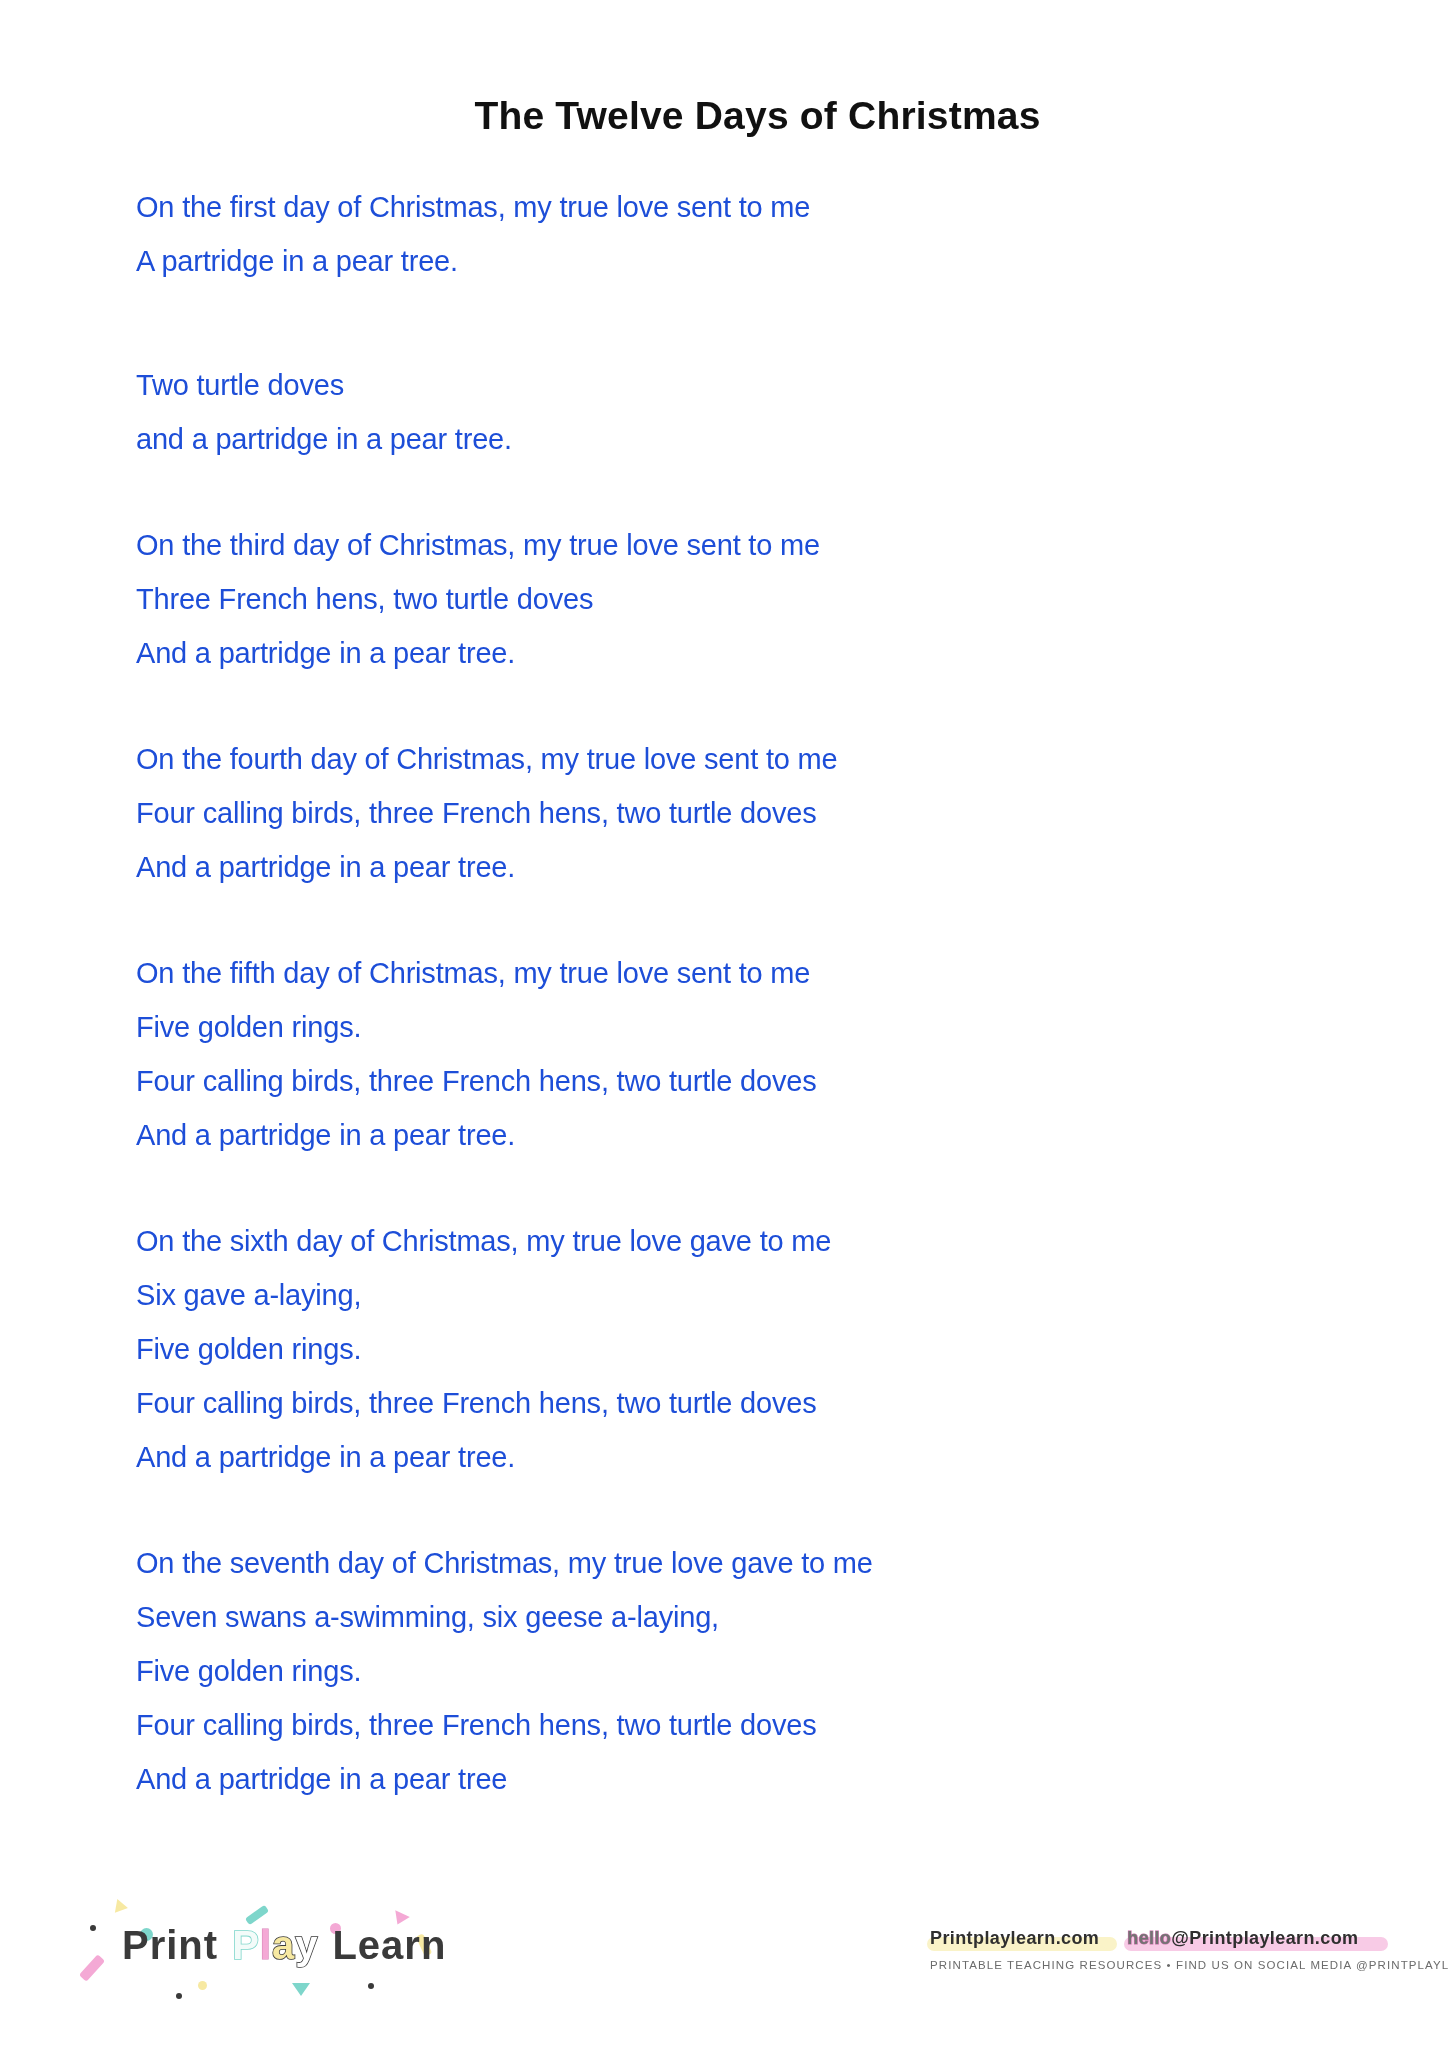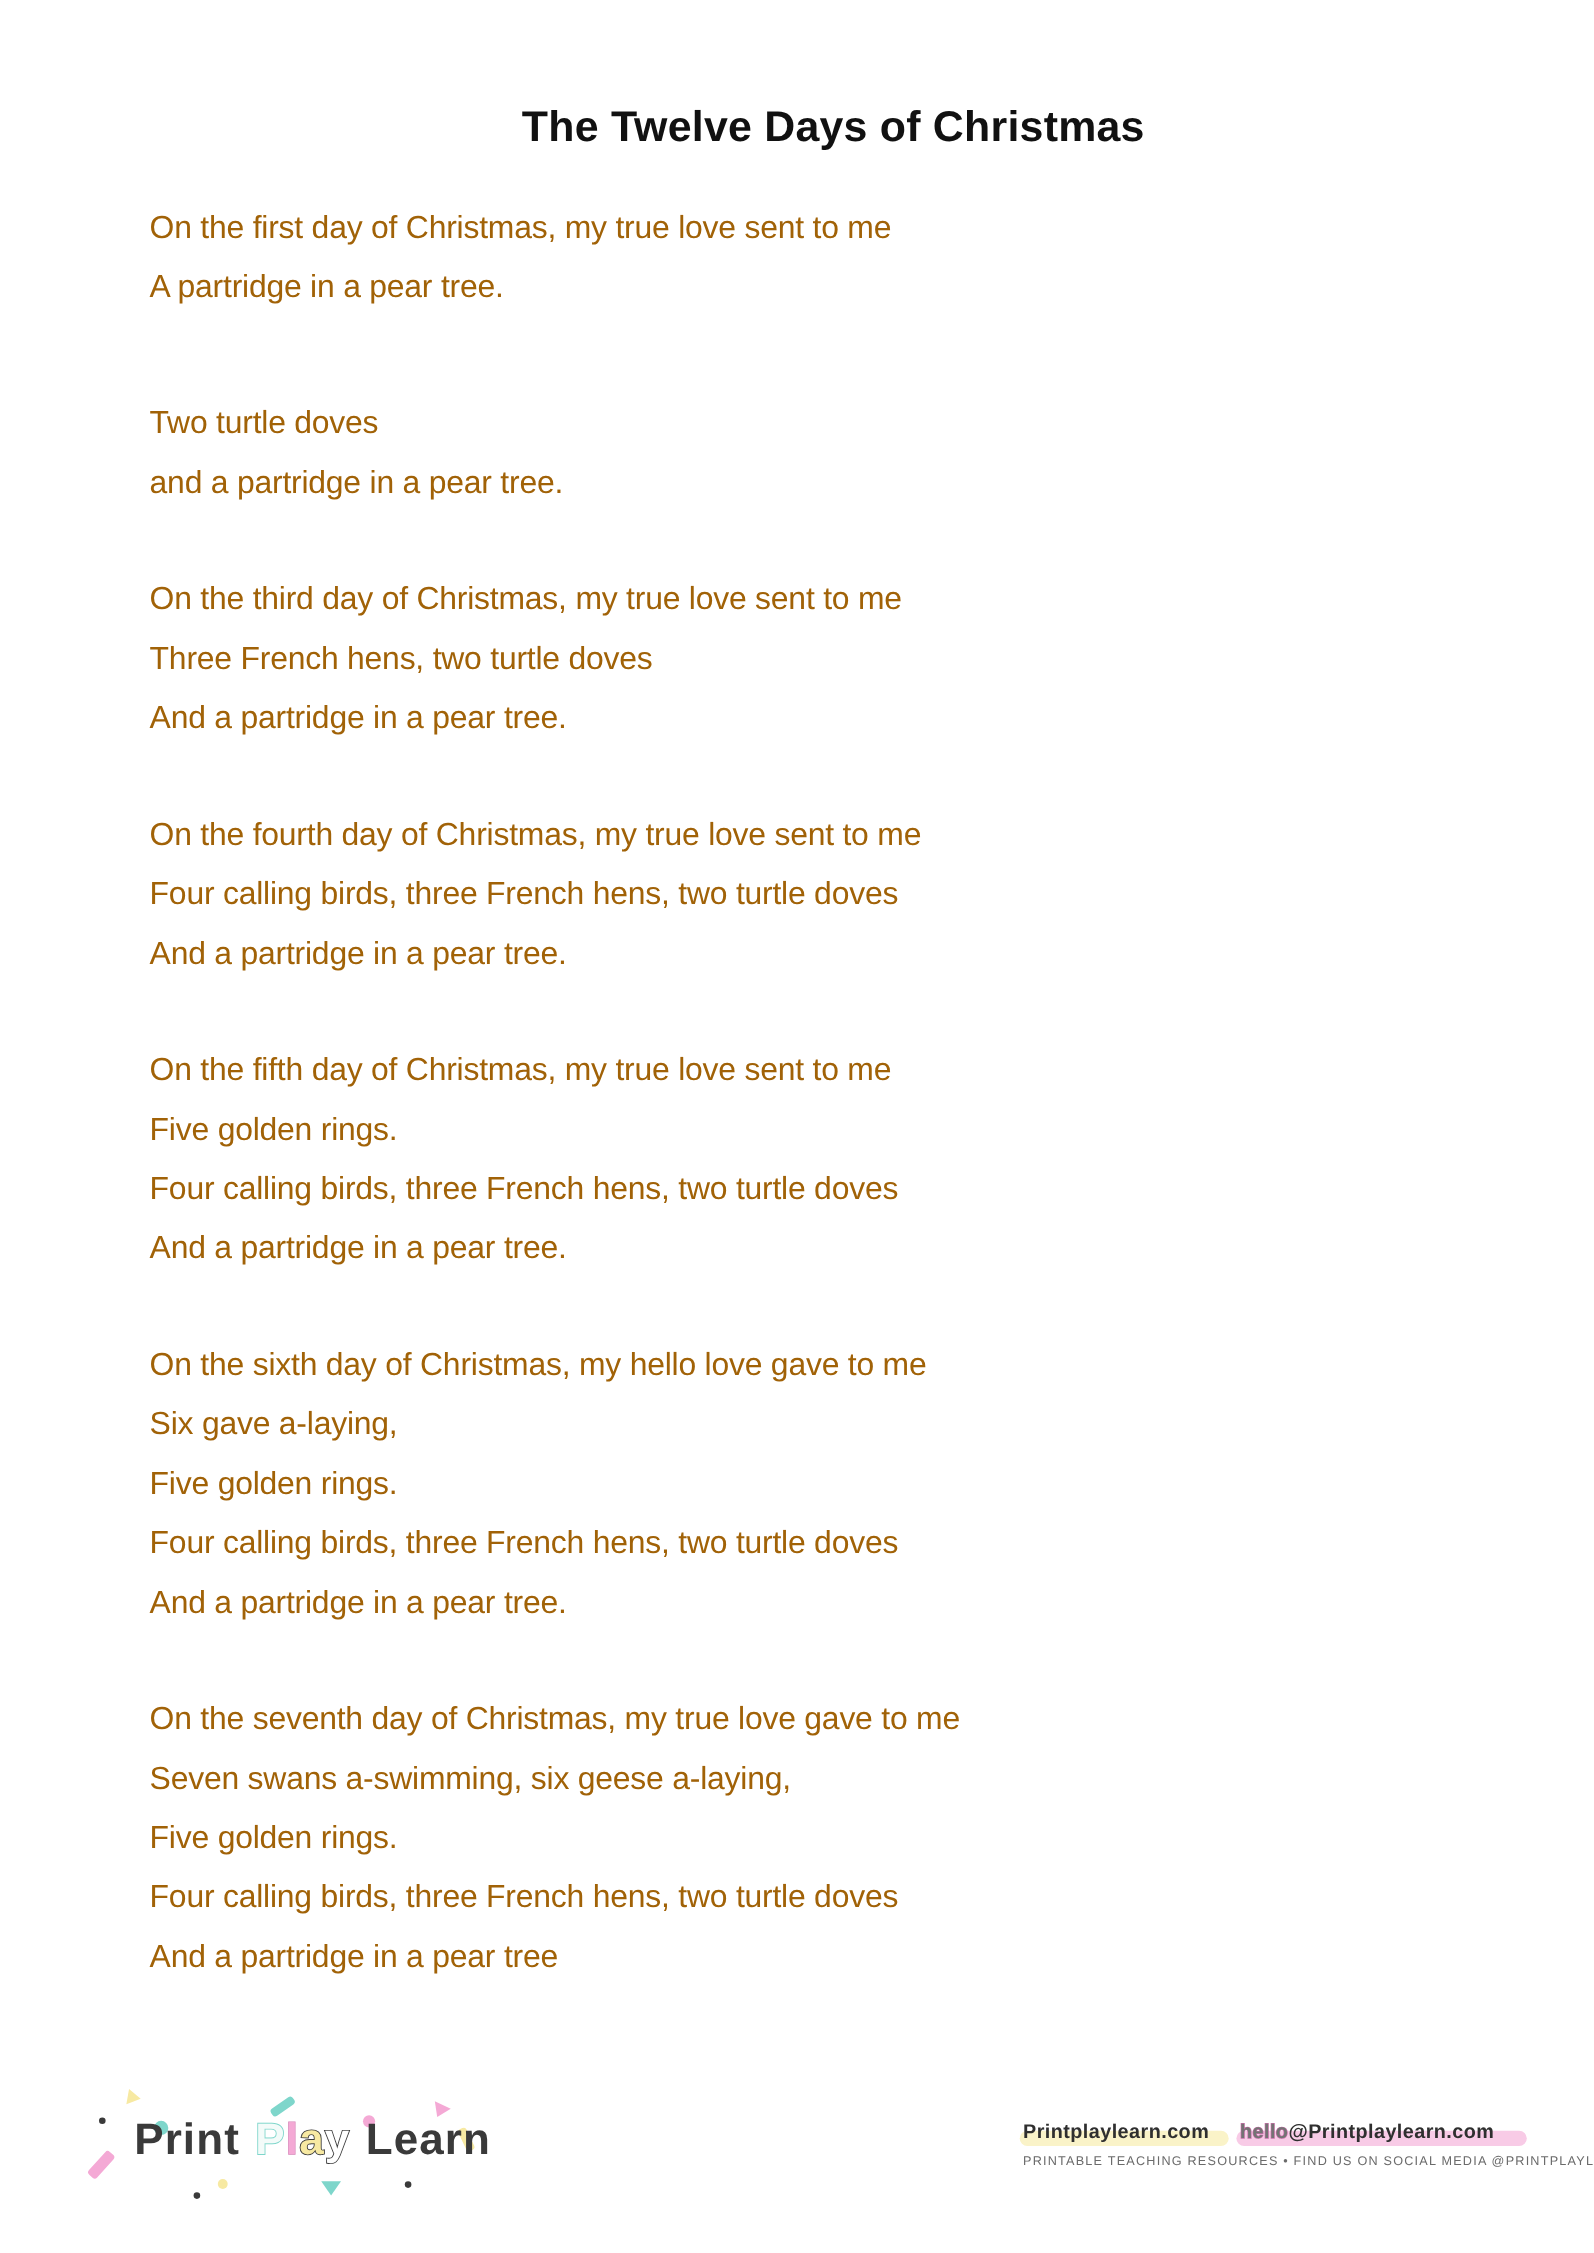--- a/index.html
+++ b/index.html
@@ -42,21 +42,21 @@
     top:180px;
     width:1100px;
   }
   .verse{
     margin:0 0 52px 0;
   }
   .verse .line{
     font-size:29px;
     line-height:54px;
     letter-spacing:-0.2px;
-    color:#a16207;
+    color:#1d4ed8;
     white-space:nowrap;
   }
 
   
   .footer-logo{
     position:absolute;
     left:70px;
     top:1895px;
     width:400px;
     height:155px;
@@ -172,21 +172,21 @@
       <span class="line">Four calling birds, three French hens, two turtle doves</span><br>
       <span class="line">And a partridge in a pear tree.</span>
     </p>
     <p class="verse">
       <span class="line">On the fifth day of Christmas, my true love sent to me</span><br>
       <span class="line">Five golden rings.</span><br>
       <span class="line">Four calling birds, three French hens, two turtle doves</span><br>
       <span class="line">And a partridge in a pear tree.</span>
     </p>
     <p class="verse">
-      <span class="line">On the sixth day of Christmas, my hello love gave to me</span><br>
+      <span class="line">On the sixth day of Christmas, my true love gave to me</span><br>
       <span class="line">Six gave a-laying,</span><br>
       <span class="line">Five golden rings.</span><br>
       <span class="line">Four calling birds, three French hens, two turtle doves</span><br>
       <span class="line">And a partridge in a pear tree.</span>
     </p>
     <p class="verse">
       <span class="line">On the seventh day of Christmas, my true love gave to me</span><br>
       <span class="line">Seven swans a-swimming, six geese a-laying,</span><br>
       <span class="line">Five golden rings.</span><br>
       <span class="line">Four calling birds, three French hens, two turtle doves</span><br>

